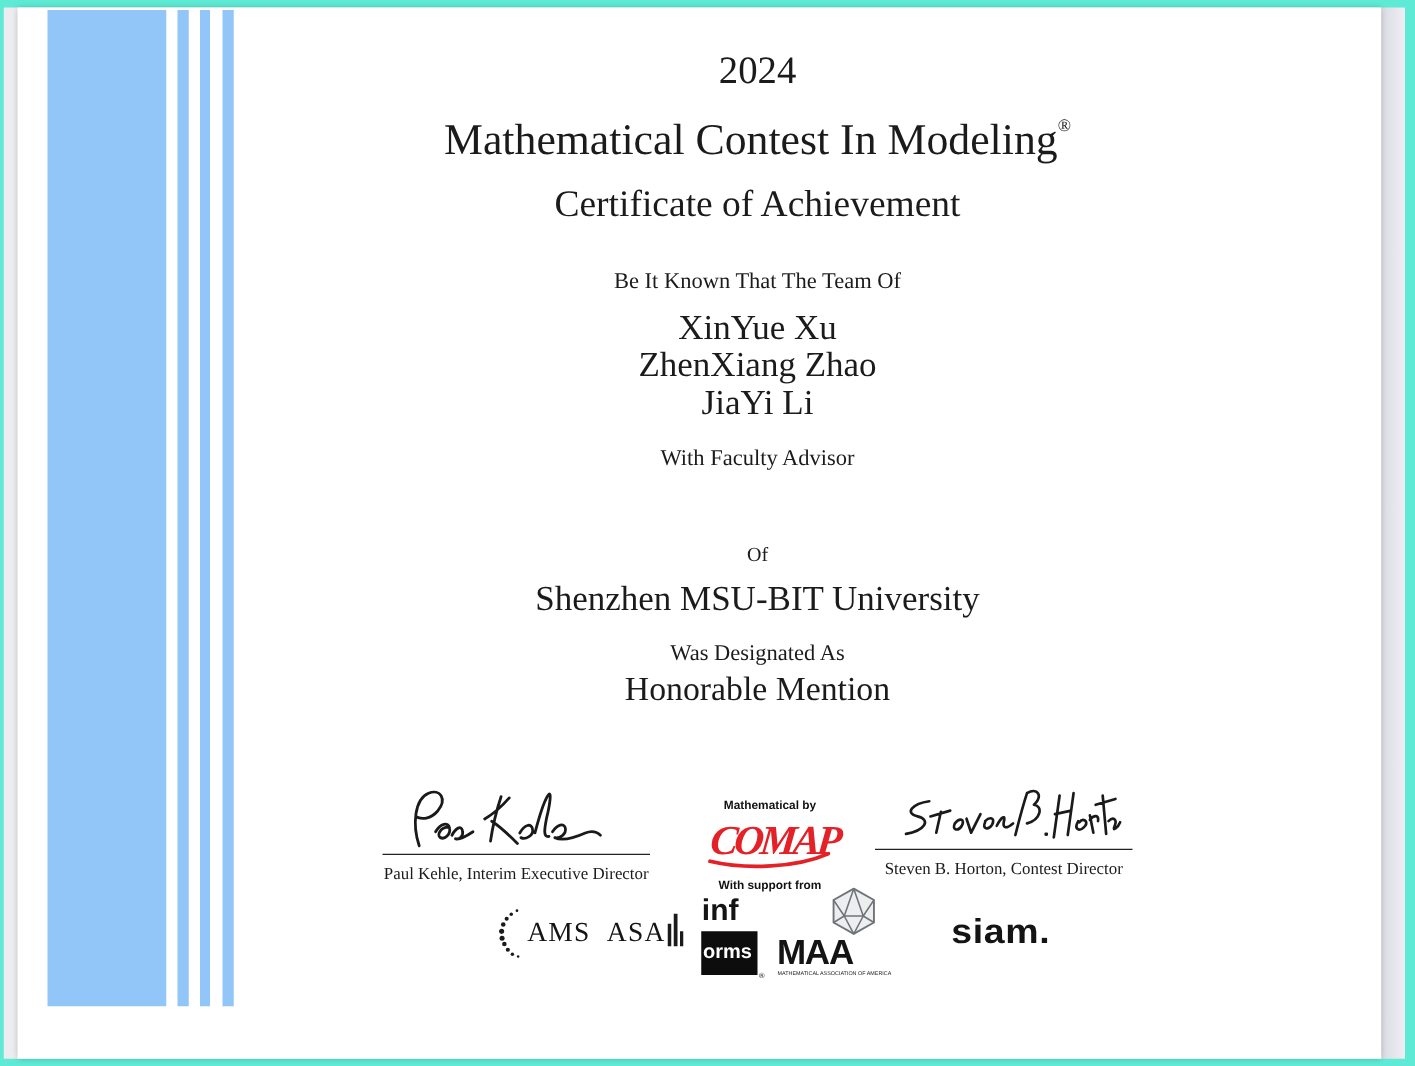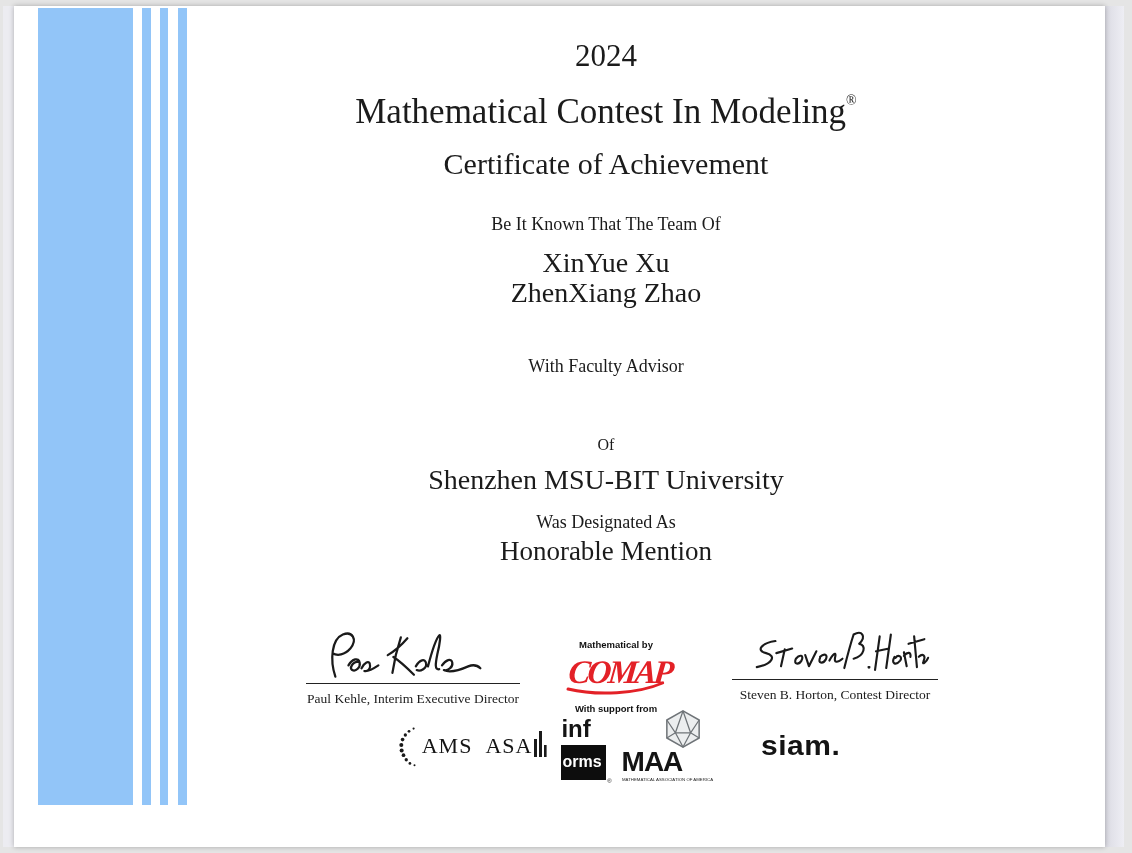--- a/index.html
+++ b/index.html
@@ -1,17 +1,17 @@
 <!DOCTYPE html>
 <html><head>
 <meta charset="utf-8">
 <style>
   html,body{margin:0;padding:0;}
   body{width:1132px;height:853px;background:#28282a;font-family:"Liberation Serif",serif;overflow:hidden;}
-  .stage{position:relative;width:1132px;height:853px;background:#e5e5e5;}
+  .stage{position:relative;width:1132px;height:853px;background:#5eead4;}
   .gutter{position:absolute;left:3px;top:6px;width:1121px;height:841px;
           background:linear-gradient(to right,#ececf1 0,#ececf1 12px,#ffffff 13px,#ffffff 1096px,#dadae2 1101px,#eeeef4 1121px);}
   .page{position:absolute;left:14px;top:6px;width:1091px;height:841px;background:#ffffff;
         box-shadow:0 0 5px rgba(0,0,0,.28);}
   
   .bar{position:absolute;top:2px;height:797px;}
   .bar-wide{left:24px;width:95px;}
   .bar-s1{left:128px;width:9px;}
   .bar-s2{left:146px;width:8px;}
   .bar-s3{left:164px;width:9px;}
@@ -29,21 +29,21 @@
   .name3{top:301px;font-size:28px;}
   .adv-intro{top:350px;}
   .adv-name{top:373px;font-size:28px;}
   .of{top:430px;font-size:16px;}
   .inst{top:458px;font-size:28px;}
   .desig-intro{top:506px;}
   .desig{top:530px;font-size:27px;}
   
   .sigblock{position:absolute;color:#1b1b1b;}
   .sig-left{left:292px;top:622px;width:214px;}
-  .sig-right{left:718px;top:622px;width:206px;}
+  .sig-right{left:686px;top:622px;width:206px;}
   .sigline{height:0;border-top:1.6px solid #222;margin-top:-3px;}
   .sigcap{text-align:center;font-size:13.5px;margin-top:7px;white-space:nowrap;}
   .sig-svg{display:block;margin:0 auto;}
   .sig-center{left:532px;top:633px;width:140px;text-align:center;font-family:"Liberation Sans",sans-serif;}
   .tinybold{font-size:9.5px;font-weight:bold;color:#111;white-space:nowrap;}
   .comap-svg{display:block;margin:1px auto 4px auto;}
   .support{margin-top:6px;}
   
   .logos{position:absolute;left:360px;top:714px;width:490px;height:52px;
          display:flex;align-items:center;justify-content:center;gap:13px;color:#141414;}
@@ -77,20 +77,21 @@
     <div class="bar bar-s3" style="background: rgb(146, 197, 248);"></div>
 
     <div class="content">
       <div class="tline year">2024</div>
       <div class="tline title"><span>Mathematical Contest In Modeling</span><sup>®</sup></div>
       <div class="tline subtitle">Certificate of Achievement</div>
 
       <div class="tline small-line intro">Be It Known That The Team Of</div>
       <div class="tline name1">XinYue Xu</div>
       <div class="tline name2">ZhenXiang Zhao</div>
+      <div class="tline name3">JiaYi Li</div>
 
       <div class="tline small-line adv-intro">With Faculty Advisor</div>
 
       <div class="tline of">Of</div>
       <div class="tline inst">Shenzhen MSU-BIT University</div>
 
       <div class="tline small-line desig-intro">Was Designated As</div>
       <div class="tline desig">Honorable Mention</div>
     </div>
 

